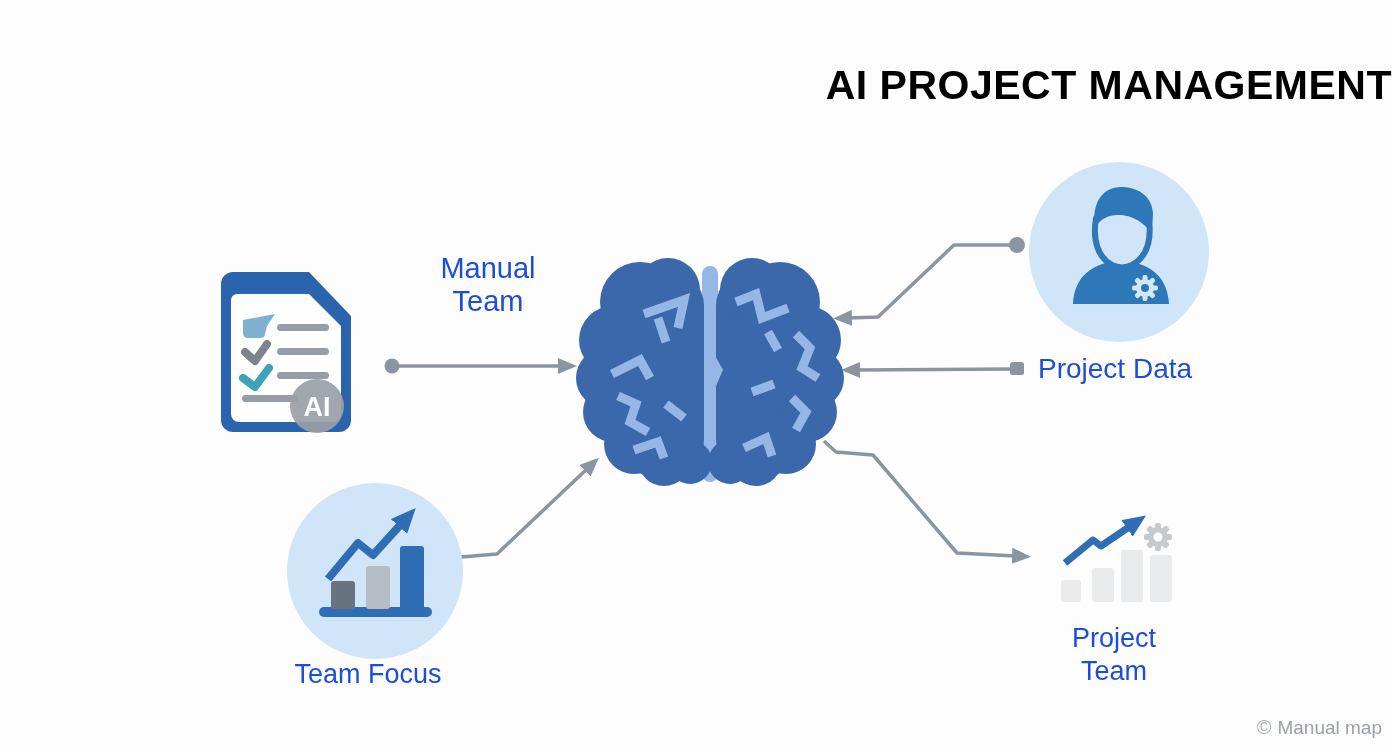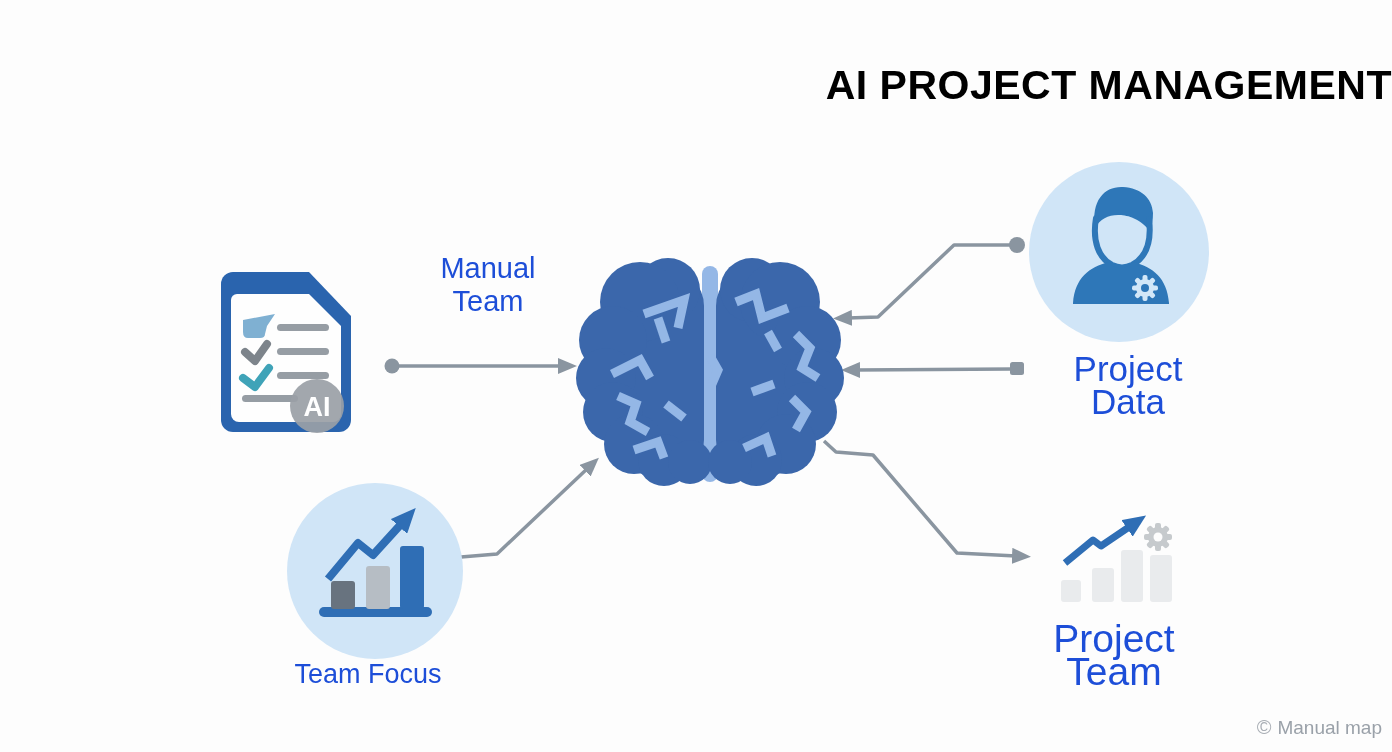--- a/index.html
+++ b/index.html
@@ -9,22 +9,22 @@
   }
   .title{
     position:absolute;top:62px;left:0;width:100%;margin:0;
     text-align:right;font-size:41px;font-weight:bold;letter-spacing:.5px;
     color:#000000;
   }
   .lbl{position:absolute;color:#1d4ed8;text-align:center;line-height:33px;}
   .lbl span{display:block;}
   .lbl-manual{left:398px;top:252px;width:180px;font-size:29px;}
   .lbl-team{left:268px;top:658px;width:200px;font-size:27px;}
-  .lbl-pd-right{left:1038px;top:352px;width:180px;font-size:35px;text-align:center;}
-  .lbl-pd-bottom{left:1029px;top:622px;width:170px;font-size:39px;}
+  .lbl-pd-right{left:1038px;top:352px;width:180px;font-size:28px;text-align:left;}
+  .lbl-pd-bottom{left:1029px;top:622px;width:170px;font-size:27px;}
   .node-circle{position:absolute;border-radius:50%;background:#d0e5f7;}
   .circ-team{left:287px;top:483px;width:176px;height:176px;}
   .circ-person{left:1029px;top:162px;width:180px;height:180px;}
   .abs{position:absolute;}
   .watermark{
     position:absolute;right:10px;bottom:13px;color:#9aa1a9;font-size:19px;
     display:flex;align-items:center;gap:6px;
   }
   .wm-glyph{font-size:20px;color:#a9aeb5;}
   svg{display:block;}

